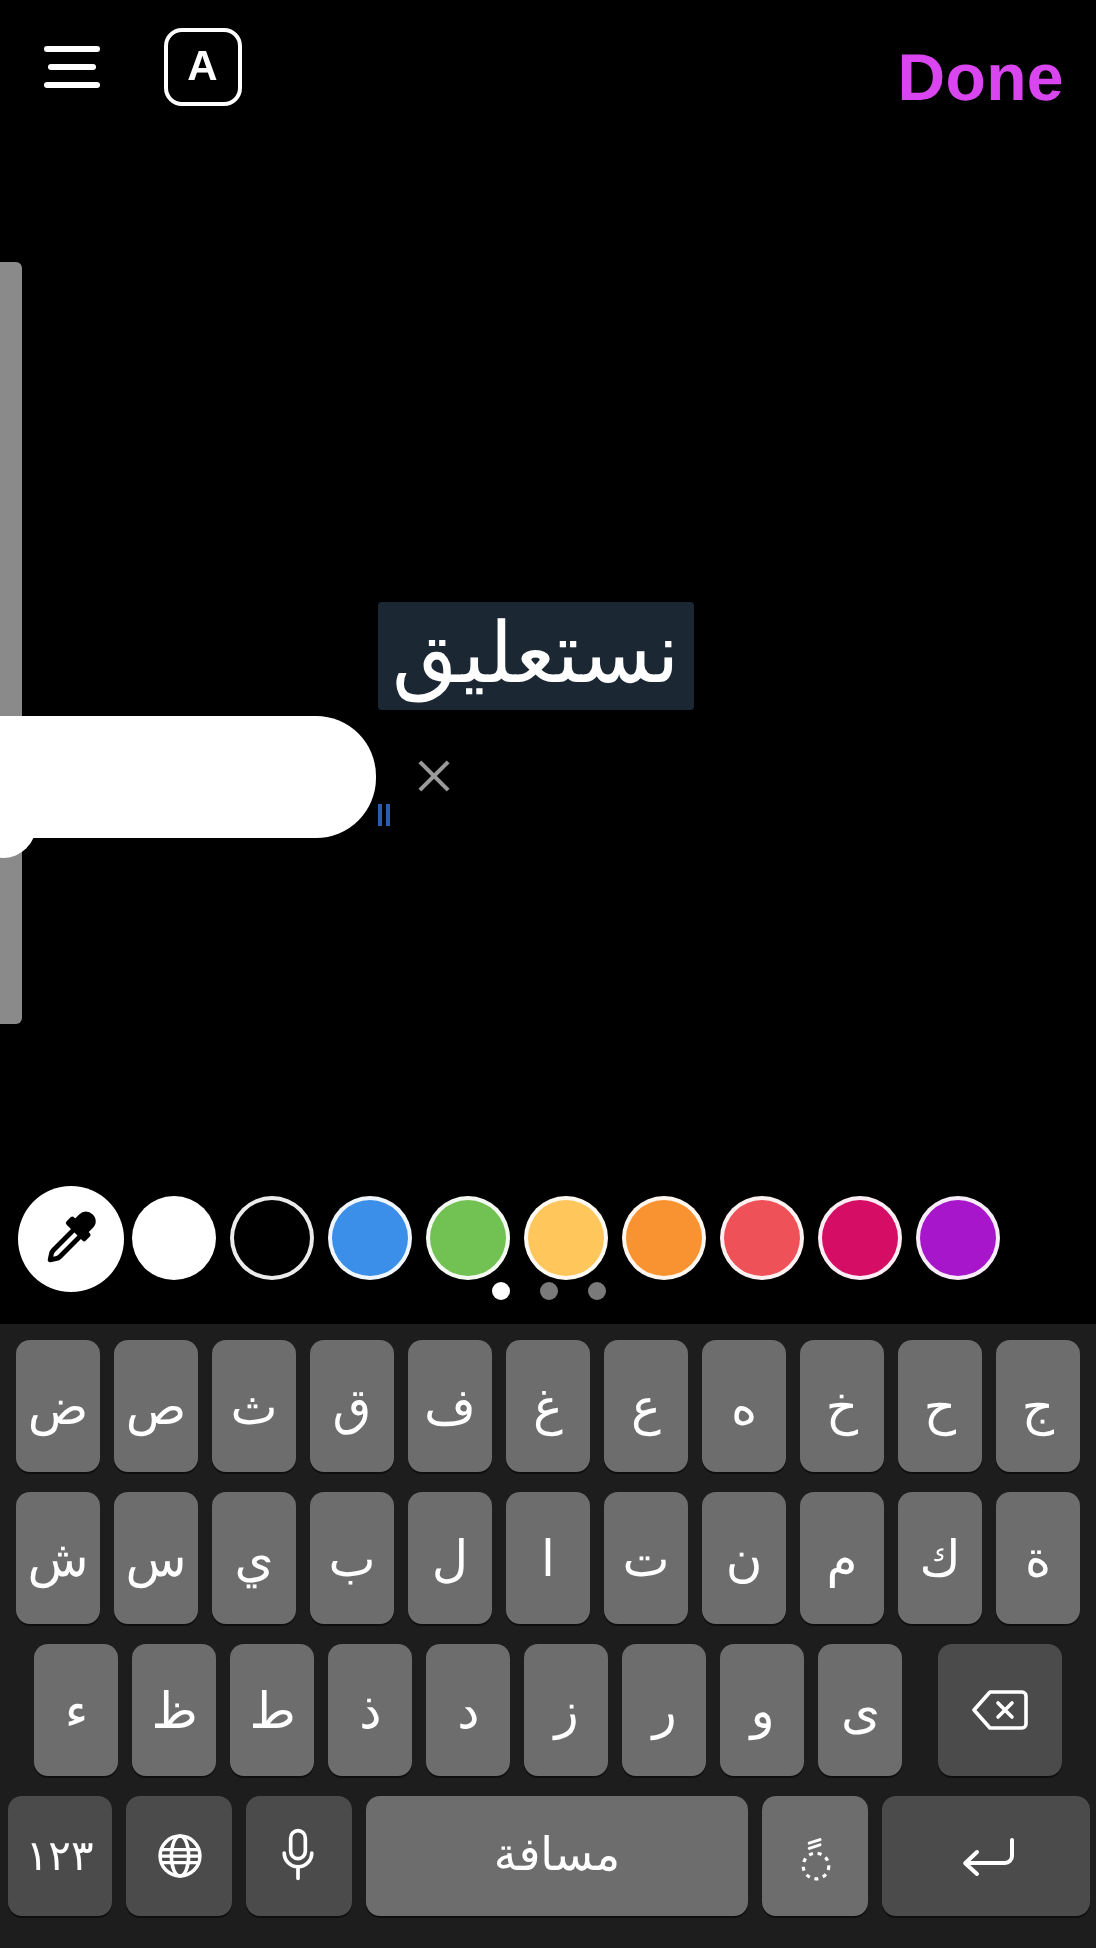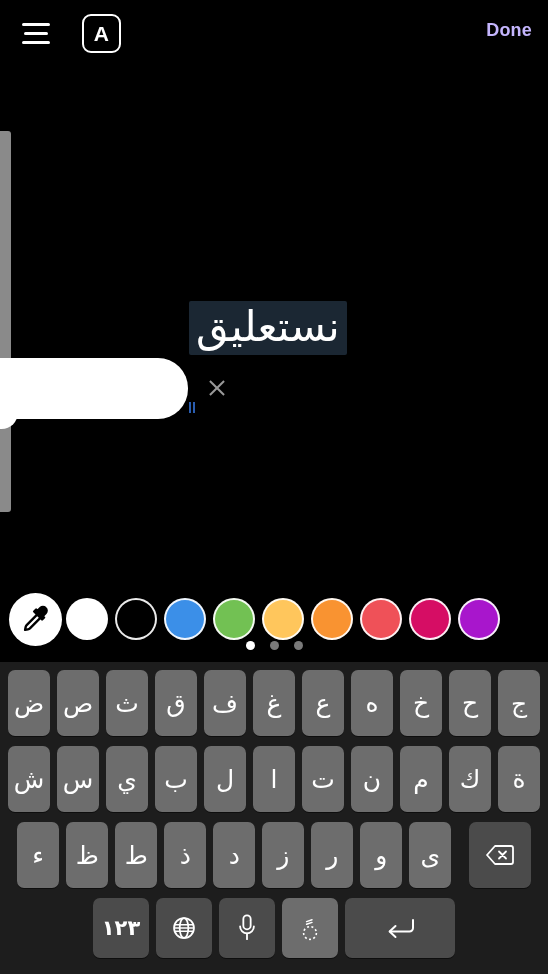--- a/index.html
+++ b/index.html
@@ -94,22 +94,22 @@
     color: #fff;
     font-size: 17px;
     font-weight: 700;
     letter-spacing: 1.4px;
   }
 
   .done-btn {
     position: absolute;
     right: 16px;
     top: 20px;
-    color: #c4b5fd;
-    font-size: 18px;
+    color: #d946ef;
+    font-size: 33px;
     font-weight: 700;
     letter-spacing: 0.2px;
     cursor: pointer;
   }
 
   
   .slider-track {
     position: absolute;
     left: 0;
     top: 131px;
@@ -298,21 +298,20 @@
     background: #4b4b4b;
   }
   .key.backspace {
     width: 62px;
     margin-left: 14px;
   }
   .key.fn {
     background: #4b4b4b;
     width: 56px;
     font-size: 21px;
-    font-weight: bold;
   }
   .key.space {
     width: 204px;
     font-size: 23px;
   }
   .key.diacritic { width: 56px; background:#6d6d6d; }
   .key.returnkey { width: 110px; background: #4b4b4b; font-size: 26px; }
   .krow.bottom { margin-top: 4px; }
   .krow.bottom .key { height: 60px; }
 
@@ -445,20 +444,21 @@
       </div>
 
       <div class="key fn">
         <svg class="icon-svg" width="22" height="28" viewBox="0 0 18 26" aria-hidden="true">
           <rect x="5.6" y="1.2" width="6.8" height="13" rx="3.4" fill="none" stroke="#fff" stroke-width="1.7"></rect>
           <path d="M2.6 11.6a6.4 6.4 0 0 0 12.8 0" fill="none" stroke="#fff" stroke-width="1.7" stroke-linecap="round"></path>
           <path d="M9 18v5.4" stroke="#fff" stroke-width="1.7" stroke-linecap="round"></path>
         </svg>
       </div>
 
+      <div class="key space">مسافة</div>
 
       <div class="key diacritic">
         <svg class="icon-svg" width="26" height="30" viewBox="0 0 26 30" aria-hidden="true">
           <circle cx="13" cy="20" r="6.4" fill="none" stroke="#fff" stroke-width="1.6" stroke-dasharray="2 2.4"></circle>
           <path d="M9.6 8.6l5.4-1.8M9.6 11.2l5.4-1.8" stroke="#fff" stroke-width="1.5" stroke-linecap="round"></path>
         </svg>
       </div>
 
       <div class="key returnkey">
         <svg class="icon-svg" width="34" height="26" viewBox="0 0 34 26" aria-hidden="true">

